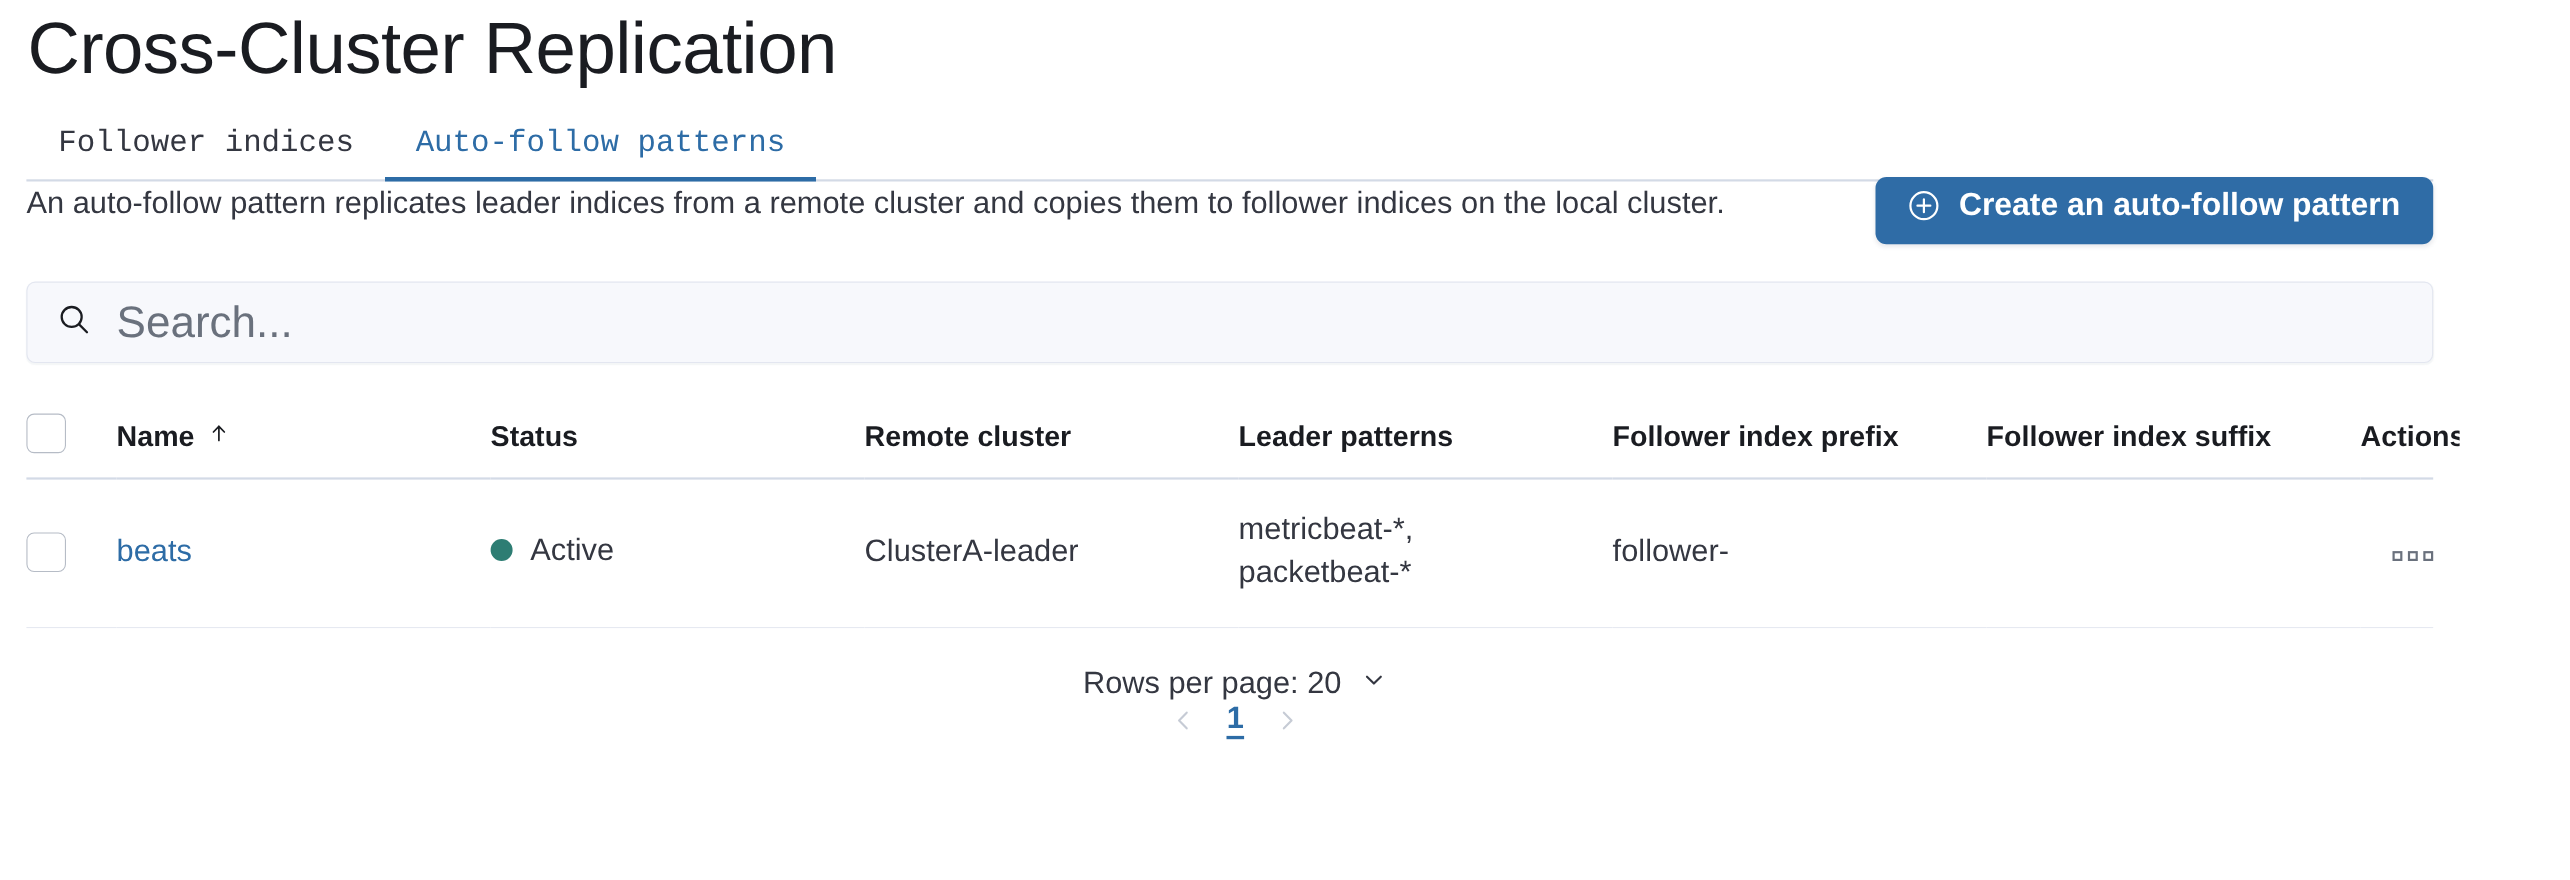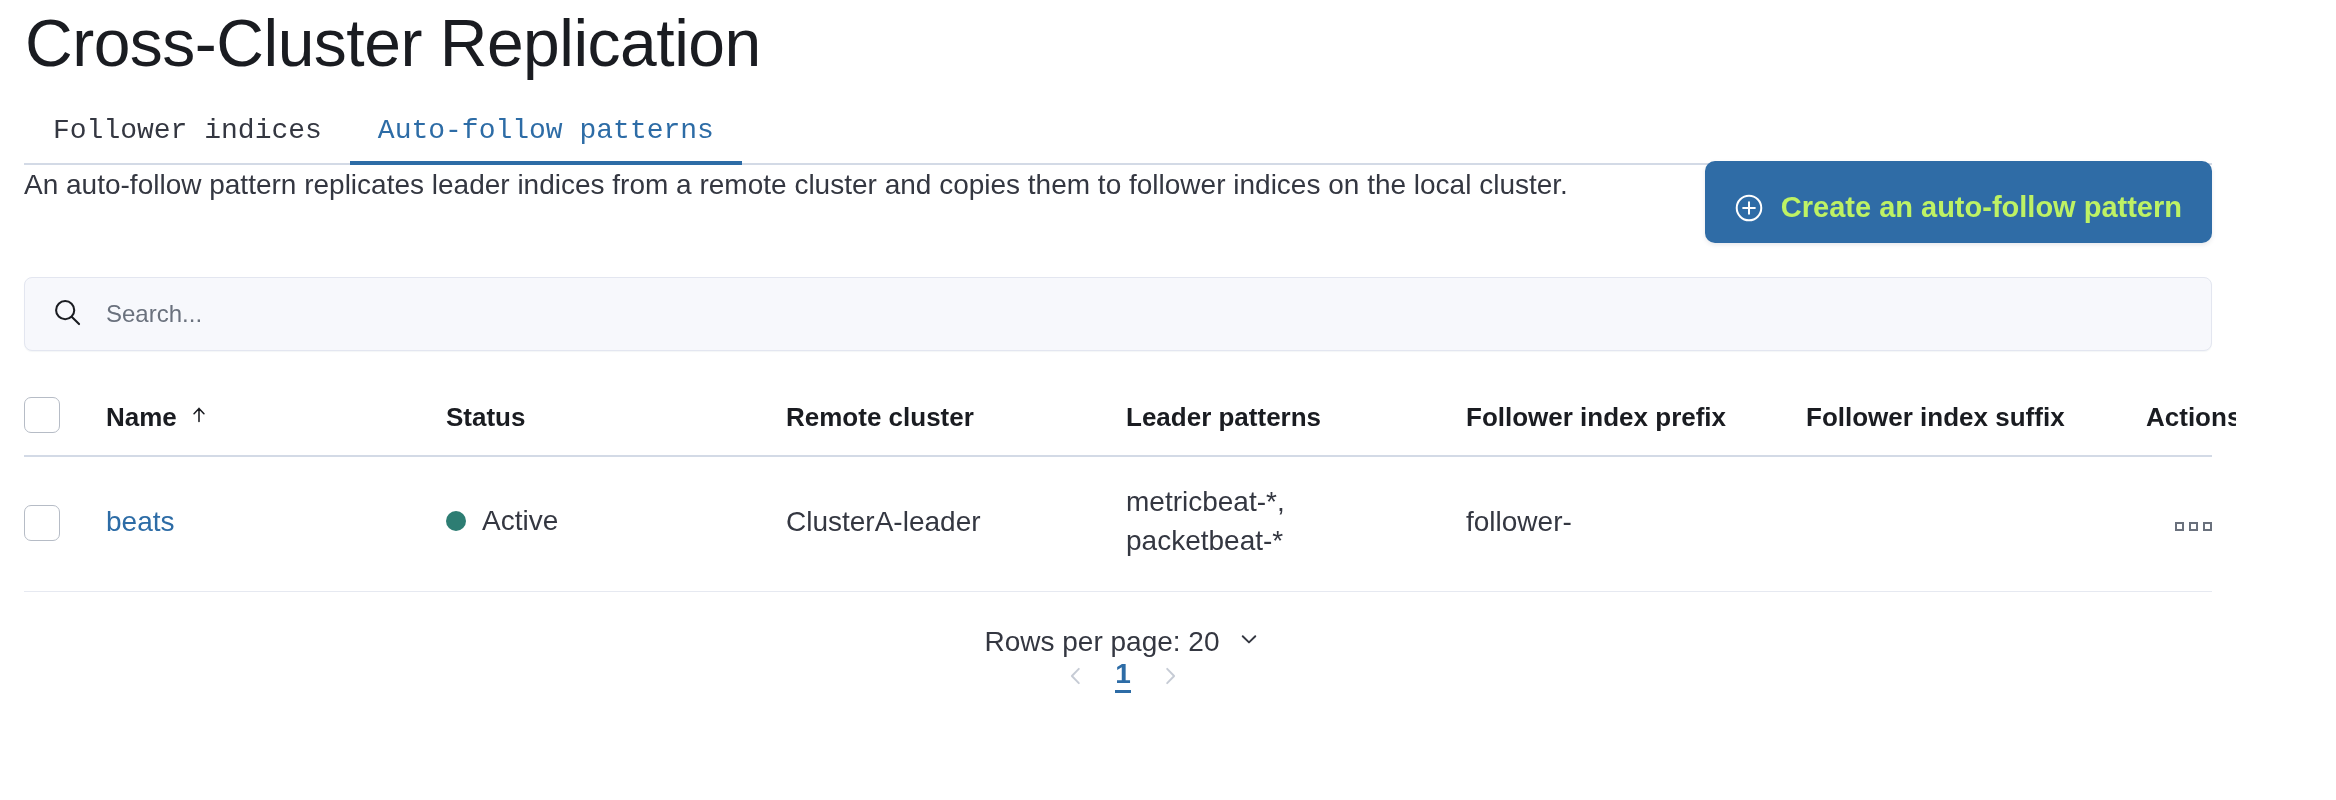--- a/index.html
+++ b/index.html
@@ -71,24 +71,24 @@
     color: #343741;
     max-width: 1700px;
     font-weight: 400;
   }
   .create-btn {
     flex: 0 0 auto;
     display: inline-flex;
     align-items: center;
     gap: 16px;
     background: #2f6ca6;
-    color: #bef264;
+    color: #ffffff;
     border: none;
     border-radius: 10px;
-    padding: 30px 30px 19px 28px;
+    padding: 9px 30px 19px 28px;
     font-size: 29px;
     font-weight: 600;
     font-family: inherit;
     cursor: pointer;
     box-shadow: 0 2px 4px rgba(65,78,101,0.12);
     white-space: nowrap;
     margin-top: -4px;
   }
   .create-btn .ico { display: flex; align-items: center; }
 
@@ -102,21 +102,21 @@
     display: flex;
     align-items: center;
     padding: 0 26px;
     gap: 22px;
     box-shadow: 0 1px 1px rgba(152,162,179,0.10);
   }
   .search-input {
     border: none;
     outline: none;
     background: transparent;
-    font-size: 24px;
+    font-size: 40px;
     font-family: inherit;
     color: #343741;
     width: 100%;
     height: 100%;
   }
   .search-input::placeholder { color: #6a717d; }
 
   
   table.afp {
     width: 100%;

